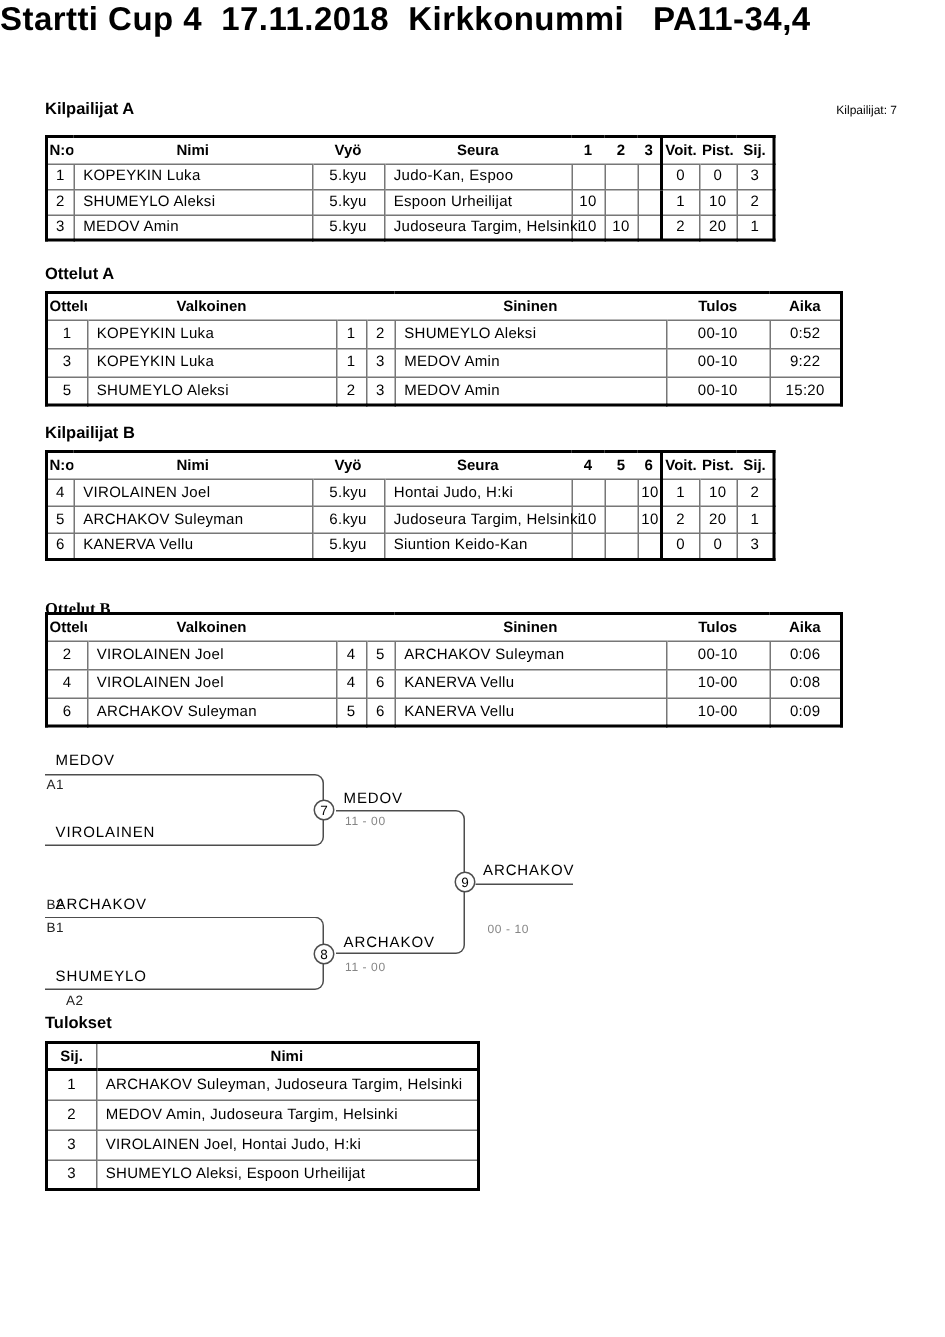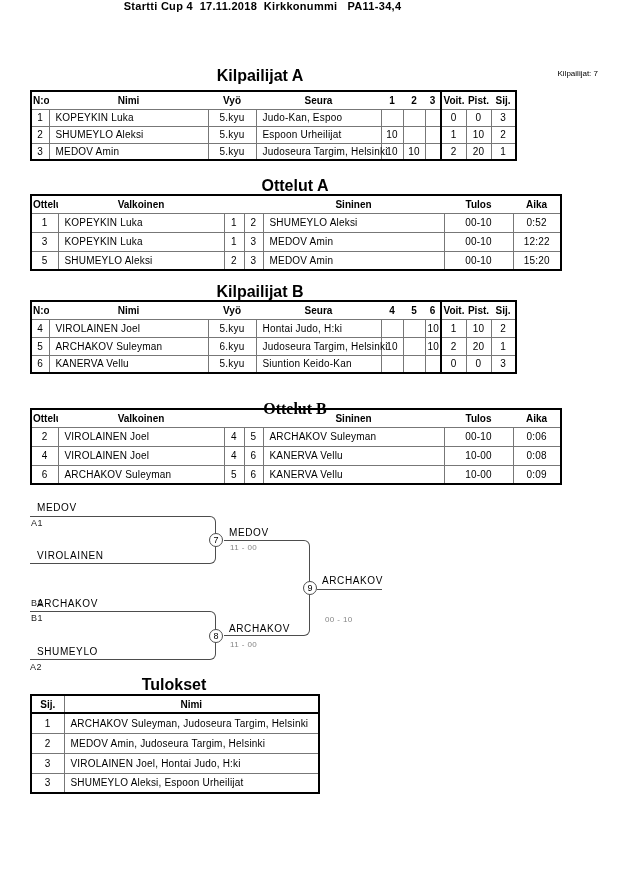--- a/index.html
+++ b/index.html
@@ -6,23 +6,23 @@
   html,body { background:#fff; }
   body {
     width:630px; height:891px; position:relative;
     font-family:"Liberation Sans","DejaVu Sans",sans-serif;
     color:#000;
   }
   .abs { position:absolute; }
 
   .main-title {
     left:0; top:44; width:525px; text-align:center;
-    font-size:11px; font-weight:bold; white-space:pre; letter-spacing:0.3px;
-  }
-  .section-title { font-size:16px; font-weight:bold; text-align:center; }
+    font-size:22px; font-weight:bold; white-space:pre; letter-spacing:0.3px;
+  }
+  .section-title { font-size:11px; font-weight:bold; }
   .participants-note { left:470px; top:69px; width:128px; text-align:right; font-size:8px; }
 
   table.doc-table {
     border-collapse:collapse; table-layout:fixed;
     border:2px solid #000; font-size:10px;
   }
   .doc-table td {
     border:1px solid #777; text-align:center; overflow:hidden;
     white-space:nowrap; padding:0 2px; letter-spacing:0.2px;
   }
@@ -167,21 +167,21 @@
         <td>00-10</td>
         <td>0:52</td>
       </tr>
       <tr>
         <td>3</td>
         <td>KOPEYKIN Luka</td>
         <td>1</td>
         <td>3</td>
         <td>MEDOV Amin</td>
         <td>00-10</td>
-        <td>12:22</td>
+        <td>9:22</td>
       </tr>
       <tr>
         <td>5</td>
         <td>SHUMEYLO Aleksi</td>
         <td>2</td>
         <td>3</td>
         <td>MEDOV Amin</td>
         <td>00-10</td>
         <td>15:20</td>
       </tr>
@@ -313,21 +313,21 @@
 
 <div>
   <div class="br-name" style="left:37px; top:502px;">MEDOV</div>
   <div class="br-seed" style="left:31px; top:518px;">A1</div>
   <div class="br-name" style="left:37px; top:550px;">VIROLAINEN</div>
   <div class="br-seed" style="left:31px; top:566px;margin-top:32px;">B2</div>
 
   <div class="br-name" style="left:37px; top:598px;">ARCHAKOV</div>
   <div class="br-seed" style="left:31px; top:613px;">B1</div>
   <div class="br-name" style="left:37px; top:646px;">SHUMEYLO</div>
-  <div class="br-seed" style="left:30px; top:662px;">A2</div>
+  <div class="br-seed" style="left:44px; top:662px;">A2</div>
 
   <div class="br-box" style="left:30px; top:516px; width:186px; height:48px;"></div>
   <div class="br-box" style="left:30px; top:611px; width:186px; height:49px;"></div>
   <div class="br-box" style="left:224px; top:540px; width:86px; height:96px;"></div>
   <div class="br-line" style="left:317px; top:589px; width:65px; border-top-width:1px;"></div>
 
   <div class="br-circle" style="left:209px; top:533px;">7</div>
   <div class="br-circle" style="left:209px; top:629px;">8</div>
   <div class="br-circle" style="left:303px; top:581px;">9</div>
 

